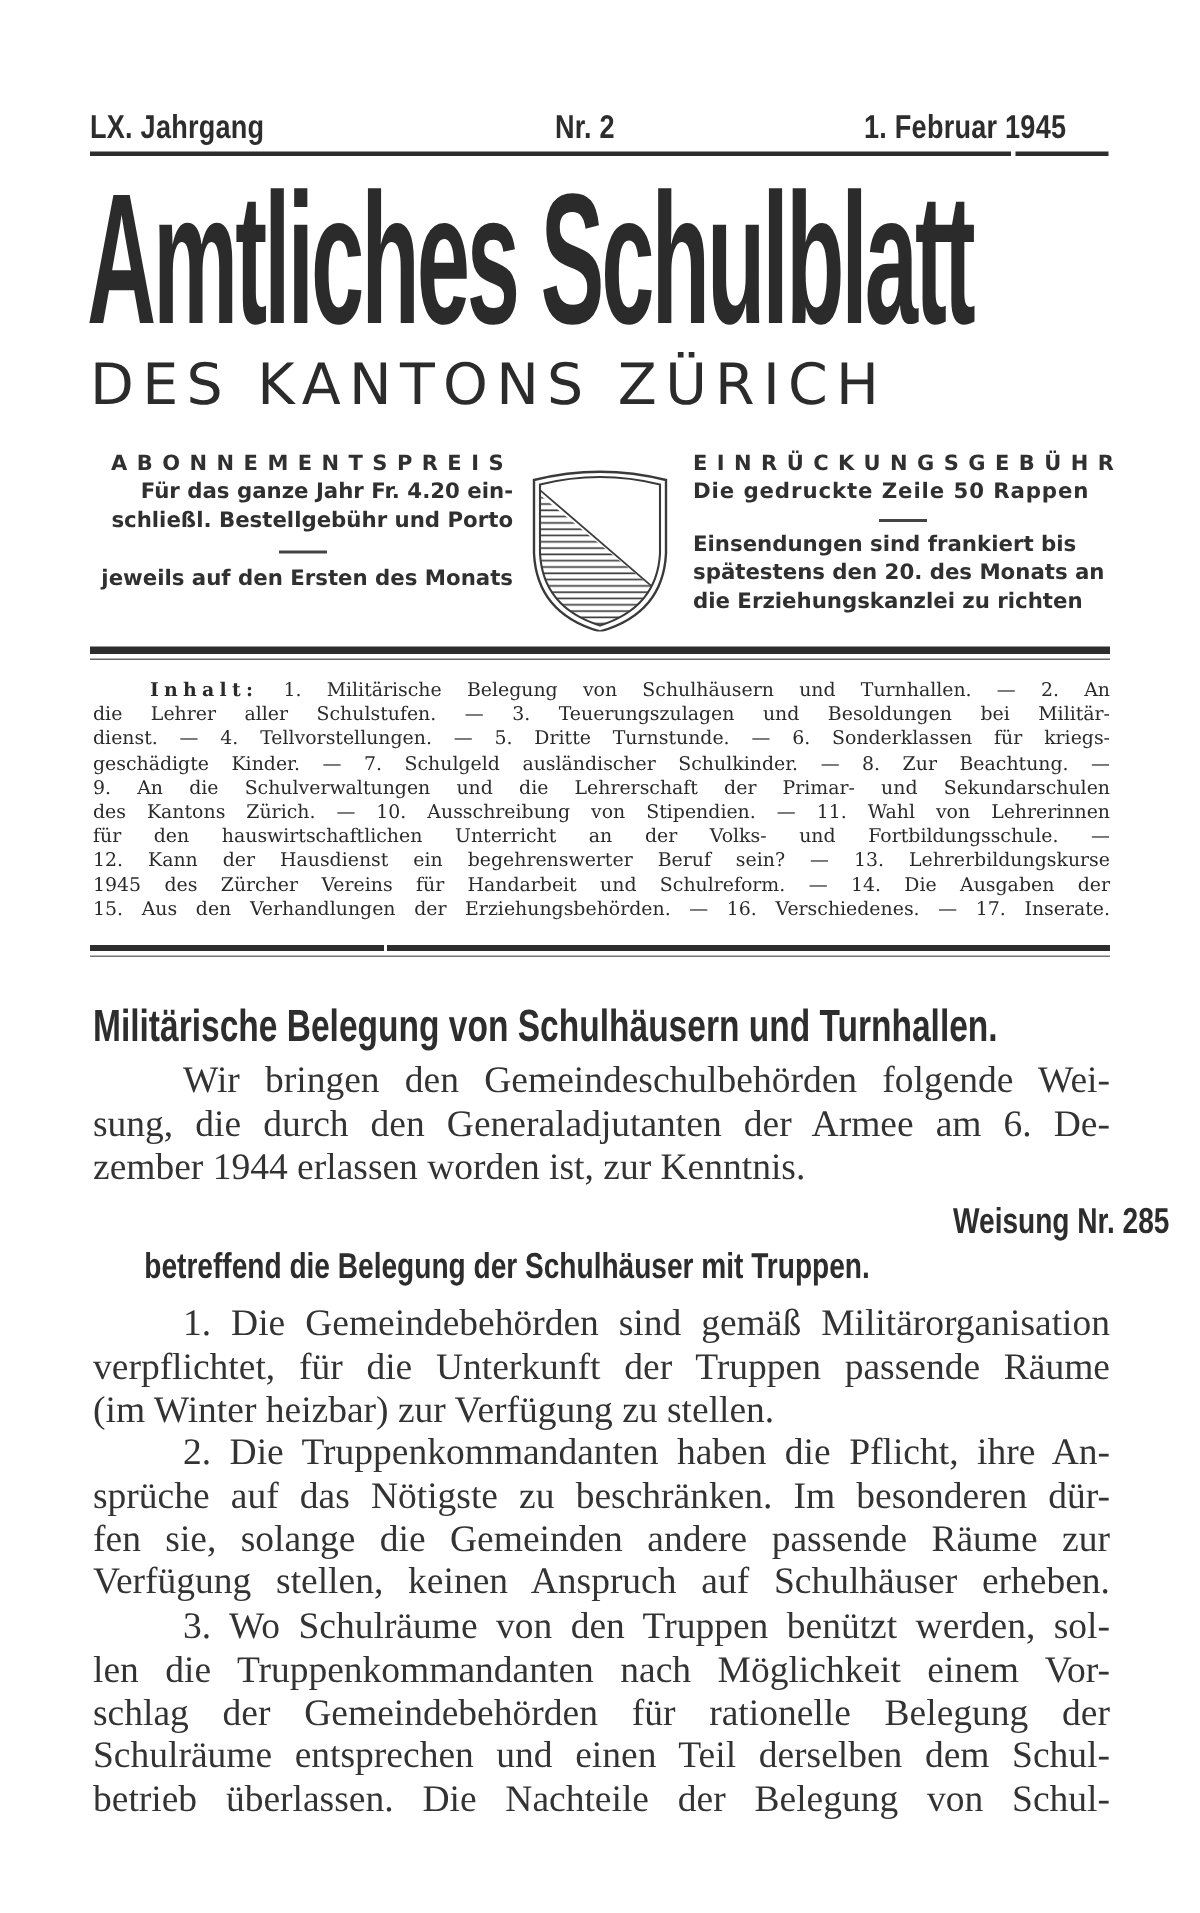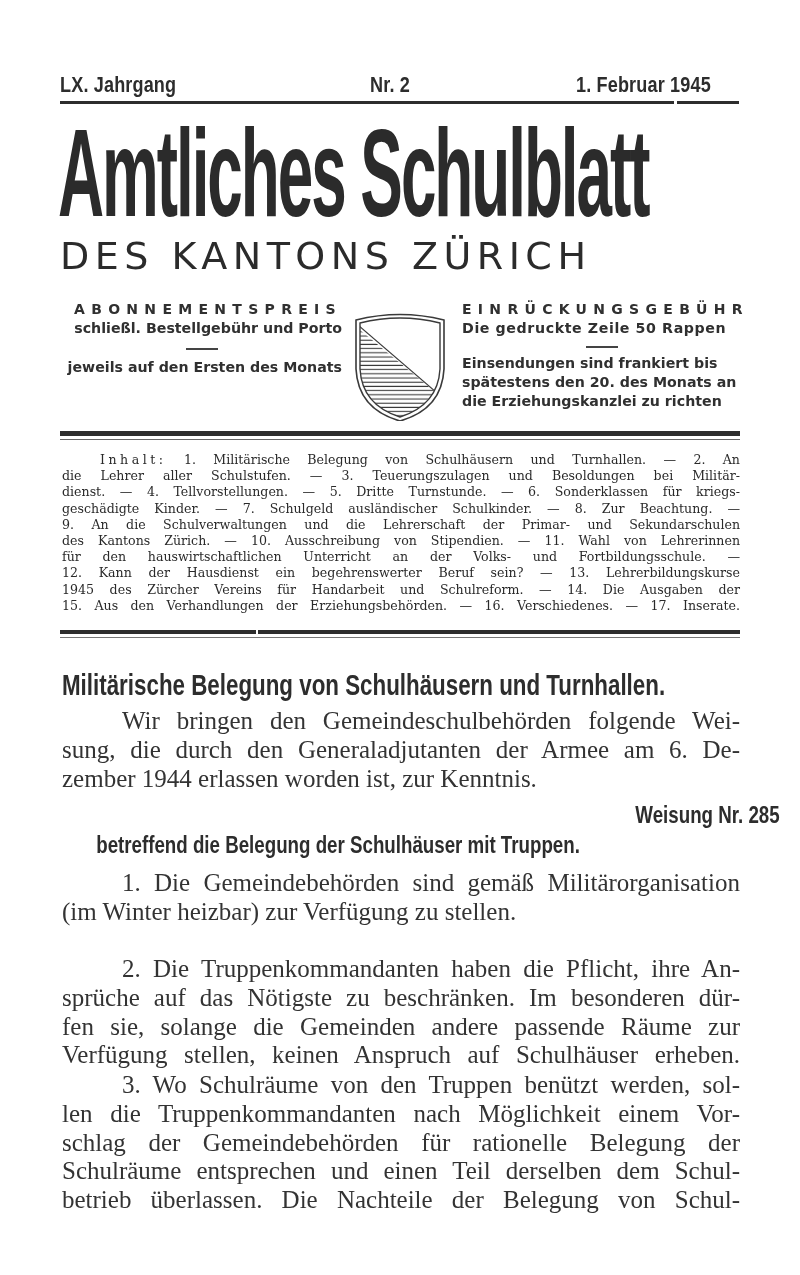--- a/index.html
+++ b/index.html
@@ -12,21 +12,21 @@
   .title { left:58px; top:118px; width:690px; height:110px; overflow:visible; }
   .title span { display:block; font-family:"Liberation Sans",sans-serif; font-weight:bold; font-size:124px; line-height:110px; color:#2b2b2b; letter-spacing:-4px; transform:scaleX(0.515) scaleY(1.0); transform-origin:left top; white-space:nowrap; }
 
   .subtitle { left:60px; top:236px; width:680px; font-family:"DejaVu Sans",sans-serif; font-size:38px; line-height:40px; letter-spacing:5.5px; color:#2b2b2b; white-space:nowrap; }
 
   .info { font-family:"DejaVu Sans",sans-serif; font-weight:bold; font-size:14.2px; line-height:19px; color:#303030; }
   .info .head { letter-spacing:6.3px; font-size:14px; }
   .info .dash { width:32px; height:1.5px; background:#444; margin:10px auto 8px auto; }
 
   .toc { left:62px; top:452px; width:678px; font-family:"DejaVu Serif","Liberation Serif",serif; font-size:12.6px; line-height:16.2px; color:#2a2a2a; text-align:justify; }
-  .toc .lbl { letter-spacing:3.5px; font-weight:normal; }
+  .toc .lbl { letter-spacing:3.5px; font-weight:bold; }
 
   .h2 { font-family:"Liberation Sans",sans-serif; font-weight:bold; color:#2d2d2d; white-space:nowrap; transform-origin:left top; }
 
   .body { font-family:"Liberation Serif","DejaVu Serif",serif; font-size:25px; line-height:28.8px; color:#333; text-align:justify; }
   .body .jl { text-align-last:justify; }
 </style>
 </head>
 <body>
 
 <div class="abs masthead-line" style="left:60px; top:72px;">LX. Jahrgang</div>
@@ -36,20 +36,21 @@
 <div class="abs rule-thick" style="left:60px; top:101px; width:614px; height:3px;"></div>
 <div class="abs rule-thick" style="left:677px; top:101px; width:62px; height:3px;"></div>
 
 <div class="abs title">
   <span>Amtliches Schulblatt</span>
 </div>
 <div class="abs subtitle">DES KANTONS ZÜRICH</div>
 
 <div class="abs info" style="left:62px; top:300px; width:280px; text-align:right;">
   <div class="head">ABONNEMENTSPREIS</div>
+  <div>Für das ganze Jahr Fr. 4.20 ein-</div>
   <div>schließl. Bestellgebühr und Porto</div>
   <div class="dash"></div>
   <div>jeweils auf den Ersten des Monats</div>
 </div>
 
 <div class="abs" style="left:354px; top:313px; width:92px; height:108px;">
   <svg width="92" height="108" viewBox="0 0 92 108">
     <defs>
       <clipPath id="shieldClip">
         <path d="M6,10 Q46,0 86,10 L86,56 Q84,92 46,104 Q8,92 6,56 Z"></path>
@@ -106,20 +107,21 @@
 
 <div class="abs h2" style="left:0; width:800px; top:801px; font-size:24px; text-align:right;">
   <span style="display:inline-block; transform:scaleX(0.78);">Weisung Nr. 285</span>
 </div>
 <div class="abs h2" style="left:0; width:676px; top:831px; font-size:24px; text-align:center;">
   <span style="display:inline-block; transform:scaleX(0.78);">betreffend die Belegung der Schulhäuser mit Truppen.</span>
 </div>
 
 <div class="abs body" style="left:62px; top:869px; width:678px;">
   <div class="jl" style="text-indent:60px;">1. Die Gemeindebehörden sind gemäß Militärorganisation</div>
+  <div class="jl">verpflichtet, für die Unterkunft der Truppen passende Räume</div>
   <div>(im Winter heizbar) zur Verfügung zu stellen.</div>
 </div>
 
 <div class="abs body" style="left:62px; top:955px; width:678px;">
   <div class="jl" style="text-indent:60px;">2. Die Truppenkommandanten haben die Pflicht, ihre An-</div>
   <div class="jl">sprüche auf das Nötigste zu beschränken. Im besonderen dür-</div>
   <div class="jl">fen sie, solange die Gemeinden andere passende Räume zur</div>
   <div class="jl">Verfügung stellen, keinen Anspruch auf Schulhäuser erheben.</div>
 </div>
 

